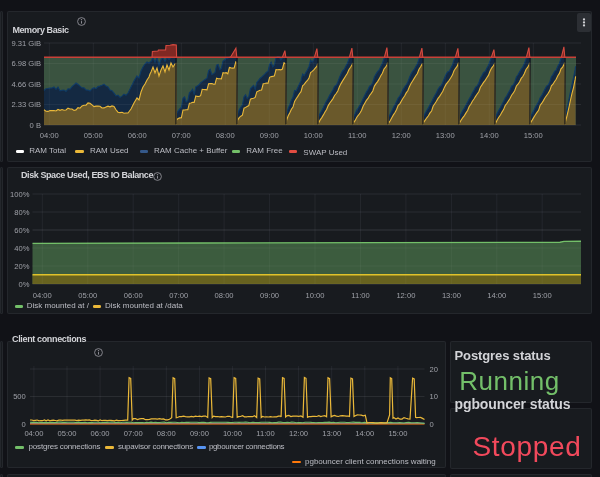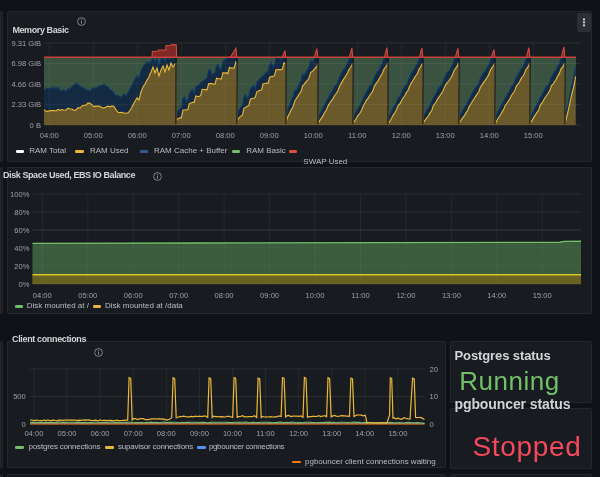--- a/index.html
+++ b/index.html
@@ -130,25 +130,25 @@
 <text x="489.3" y="138.3" text-anchor="middle" class="ax">14:00</text>
 <text x="533.3" y="138.3" text-anchor="middle" class="ax">15:00</text>
 </svg>
 <div class="dash" style="left:15.8px;top:150.3px;width:8.5px;background:#FFFFFF"></div>
 <div class="ltext" style="left:29.2px;top:146.1px">RAM Total</div>
 <div class="dash" style="left:75.3px;top:150.3px;width:8.5px;background:#EAB839"></div>
 <div class="ltext" style="left:89.9px;top:146.1px">RAM Used</div>
 <div class="dash" style="left:139.5px;top:150.3px;width:8.5px;background:#35598a"></div>
 <div class="ltext" style="left:154.0px;top:146.1px">RAM Cache + Buffer</div>
 <div class="dash" style="left:231.7px;top:150.3px;width:8.5px;background:#73BF69"></div>
-<div class="ltext" style="left:246.2px;top:146.1px">RAM Basic</div>
+<div class="ltext" style="left:246.2px;top:146.1px">RAM Free</div>
 <div class="dash" style="left:288.8px;top:150.3px;width:8.5px;background:#E24D42"></div>
-<div class="ltext" style="left:303.3px;top:157px">SWAP Used</div>
-
-<div class="ptitle" style="left:3px;top:169.9px;letter-spacing:-0.42px">Disk Space Used, EBS IO Balance</div>
+<div class="ltext" style="left:303.3px;top:148px">SWAP Used</div>
+
+<div class="ptitle" style="left:21px;top:169.9px;letter-spacing:-0.42px">Disk Space Used, EBS IO Balance</div>
 <svg class="abs" style="left:153.0px;top:172.0px" width="9" height="9" viewBox="0 0 9 9">
     <circle cx="4.5" cy="4.5" r="3.9" fill="none" stroke="#8e8e96" stroke-width="0.9"></circle>
     <line x1="4.5" y1="4.1" x2="4.5" y2="6.6" stroke="#8e8e96" stroke-width="1.0"></line>
     <circle cx="4.5" cy="2.7" r="0.65" fill="#8e8e96"></circle>
   </svg>
 <svg class="abs" style="left:0;top:166px" width="600" height="148" viewBox="0 166 600 148">
 <line x1="32.5" y1="194.0" x2="581" y2="194.0" stroke="rgba(204,204,220,0.10)" stroke-width="1"></line>
 <line x1="32.5" y1="212.0" x2="581" y2="212.0" stroke="rgba(204,204,220,0.10)" stroke-width="1"></line>
 <line x1="32.5" y1="230.0" x2="581" y2="230.0" stroke="rgba(204,204,220,0.10)" stroke-width="1"></line>
 <line x1="32.5" y1="248.0" x2="581" y2="248.0" stroke="rgba(204,204,220,0.10)" stroke-width="1"></line>

